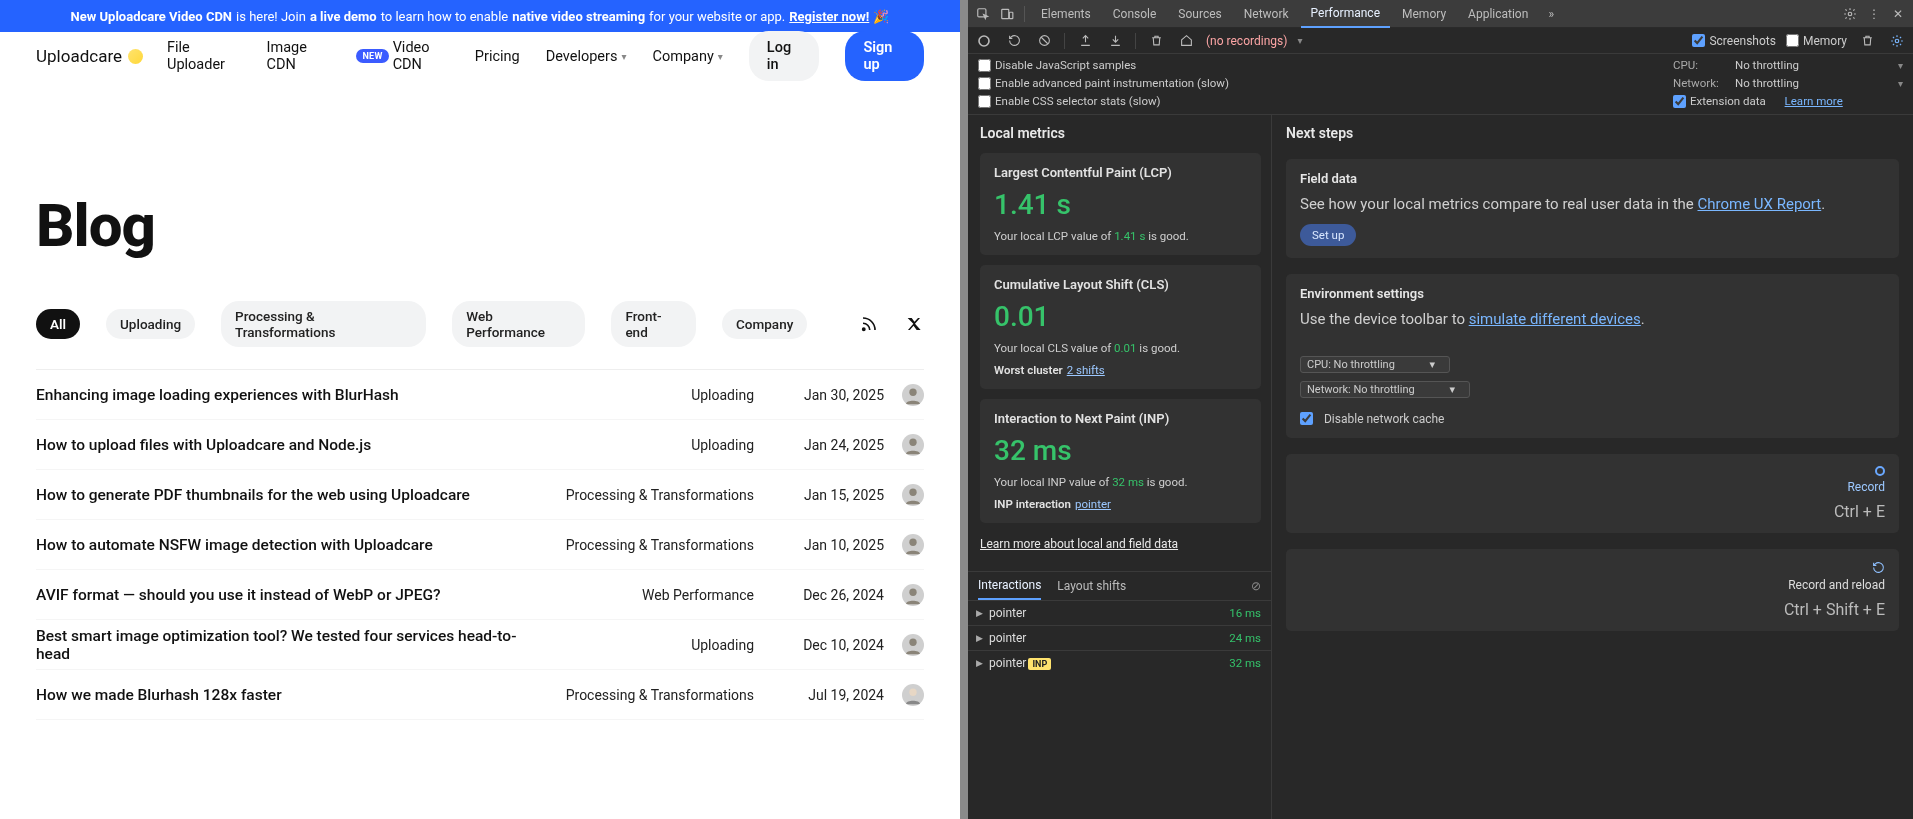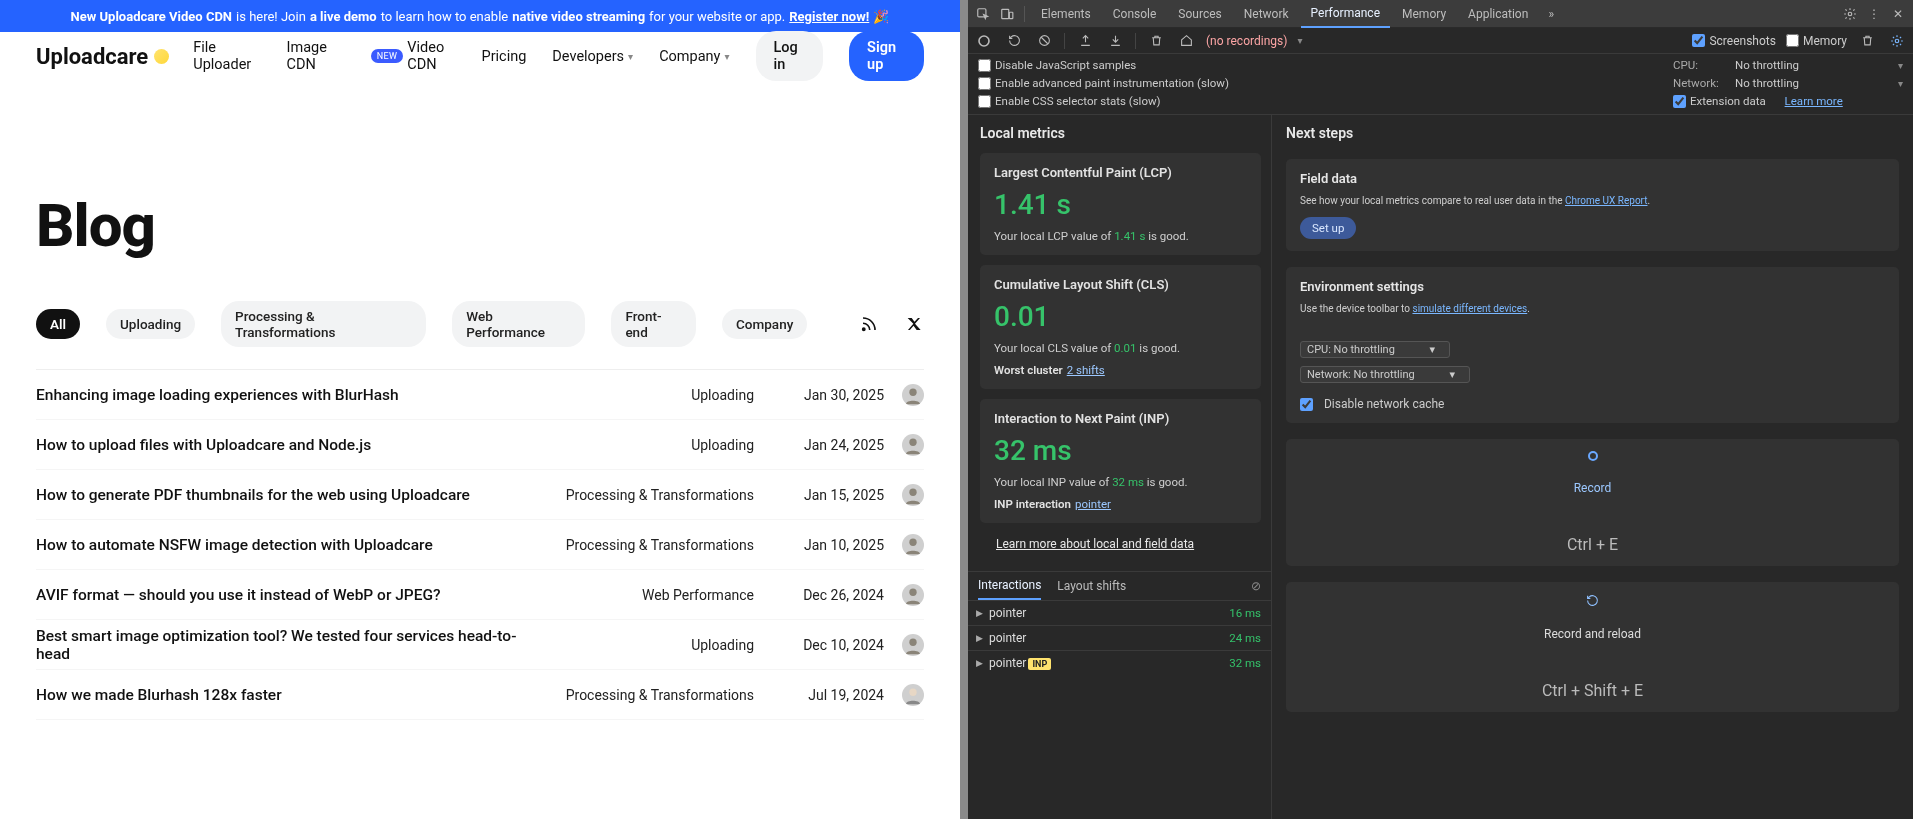--- a/index.html
+++ b/index.html
@@ -3,25 +3,25 @@
 <meta charset="utf-8">
 <style>
 *{box-sizing:border-box;margin:0;padding:0;font-family:-apple-system,BlinkMacSystemFont,'Segoe UI',Roboto,sans-serif}
 body{display:flex;width:1913px;height:819px;overflow:hidden;background:#fff}
 
 .site{flex:0 0 968px;height:819px;display:flex;flex-direction:column;border-right:8px solid #8a8a8a;overflow:hidden;position:relative}
 .banner{background:#2563ff;color:#fff;font-size:13px;height:32px;display:flex;align-items:center;justify-content:center;gap:4px}
 .banner b{font-weight:700}
 .banner .reg{text-decoration:underline;font-weight:700}
 .header{display:flex;align-items:center;height:48px;padding:0 36px;gap:24px;font-size:14.5px;color:#111}
-.logo{display:flex;align-items:center;gap:6px;font-weight:700;font-size:22px;color:#111}
+.logo{display:flex;align-items:center;gap:6px;font-weight:400;font-size:17px;color:#111}
 .logo-dot{width:15px;height:15px;border-radius:50%;background:linear-gradient(135deg,#ffe36e,#ffd83a)}
 .nav{margin-left:auto;display:flex;align-items:center;gap:26px}
 .nav-item{display:flex;align-items:center;gap:4px;cursor:pointer}
-.new-badge{background:#3b5bff;color:#fff;font-size:9px;font-weight:400;padding:2px 6px;border-radius:9px;letter-spacing:.3px}
+.new-badge{background:#3b5bff;color:#fff;font-size:9px;font-weight:700;padding:2px 6px;border-radius:9px;letter-spacing:.3px}
 .caret{font-size:10px;color:#888}
 .login{background:#f2f3f4;border-radius:20px;padding:8px 18px;font-weight:500}
 .signup{background:#2563ff;color:#fff;border-radius:20px;padding:8px 18px;font-weight:600}
 .content{padding:40px 36px 0 36px;flex:1;overflow:hidden}
 .blog-title{font-size:60px;font-weight:800;letter-spacing:-1px;color:#111;margin:70px 0 40px 0}
 .tagrow{display:flex;align-items:center;gap:26px;margin-bottom:22px}
 .tag{background:#f2f3f4;color:#222;border-radius:18px;padding:7px 14px;font-size:13.5px;font-weight:500;cursor:pointer}
 .tag.active{background:#111;color:#fff;font-weight:600}
 .tagrow .spacer{flex:1}
 .tagrow .soc{width:20px;height:20px;display:flex;align-items:center;justify-content:center;color:#111;cursor:pointer}
@@ -61,42 +61,42 @@
 .section-h{font-size:14px;font-weight:600;color:#e8e8e8;margin-bottom:2px}
 .metric-card{background:#323232;border-radius:5px;padding:12px 14px;display:flex;flex-direction:column;gap:8px}
 .metric-name{font-size:13px;font-weight:600;color:#e2e2e2}
 .metric-val{font-size:28px;font-weight:500}
 .good{color:#36c36a}
 .metric-desc{font-size:11.5px;color:#cfcfcf}
 .metric-desc .good{color:#36c36a}
 .metric-sub{font-size:11.5px;color:#cfcfcf}
 .metric-sub .subk{font-weight:600;color:#e2e2e2;margin-right:4px}
 .metric-sub .linkish{color:#9cc8ff;text-decoration:underline;cursor:pointer}
-.learn-local{font-size:12px;color:#e8e8e8;text-decoration:underline;cursor:pointer;margin:4px 0 10px 16px}
+.learn-local{font-size:12px;color:#e8e8e8;text-decoration:underline;cursor:pointer;margin:4px 0 10px 0}
 
 .interactions{border-top:1px solid #3a3a3a;margin:0 -10px 0 -12px}
 .itabs{display:flex;align-items:center;height:28px;padding:0 10px;gap:16px}
 .itab{color:#bbb;cursor:pointer;font-size:12px}
 .itab.active{color:#e8f1ff;border-bottom:2px solid #5ea1ff;height:28px;display:flex;align-items:center}
 .itabs .grow{flex:1}
 .irow{display:flex;align-items:center;height:25px;padding:0 10px 0 8px;border-top:1px solid #3a3a3a;gap:6px}
 .irow .tri{color:#aaa;font-size:9px}
 .irow .iname{flex:1;color:#ddd}
 .irow .ims{color:#34c26a;font-size:11.5px}
 .inp-b{background:#ffe36e;color:#222;font-size:9px;font-weight:700;padding:1px 4px;border-radius:2px;margin-left:2px}
 
 .col-next{flex:1;padding:10px 14px;display:flex;flex-direction:column;gap:16px;overflow-y:auto}
 .ns-card{background:#323232;border-radius:5px;padding:12px 14px;display:flex;flex-direction:column;gap:8px}
 .ns-title{font-size:13px;font-weight:600;color:#e6e6e6}
-.ns-text{font-size:10px;color:#cfcfcf;line-height:1.45}
+.ns-text{font-size:15px;color:#cfcfcf;line-height:1.45}
 .setup-btn{align-self:flex-start;background:#3d5a9a;color:#d9e7ff;border-radius:12px;padding:4px 12px;font-size:11.5px;cursor:pointer}
 .envsel{width:140px}
 .env-chk{font-size:12px;margin-top:6px}
 
-.rec-card{display:flex;align-items:center;gap:20px}
+.rec-card{display:flex;align-items:flex-end;gap:4px}
 .rec-card .rdot{width:10px;height:10px;border:2px solid #6aa8ff;border-radius:50%}
 .rec-card .reload-i{color:#8fc0ff}
 .rec-card .grow{flex:1}
 .shortcut{font-size:16px;color:#bbb}
 
 
 svg{display:block}
 </style>
 </head>
 <body>

